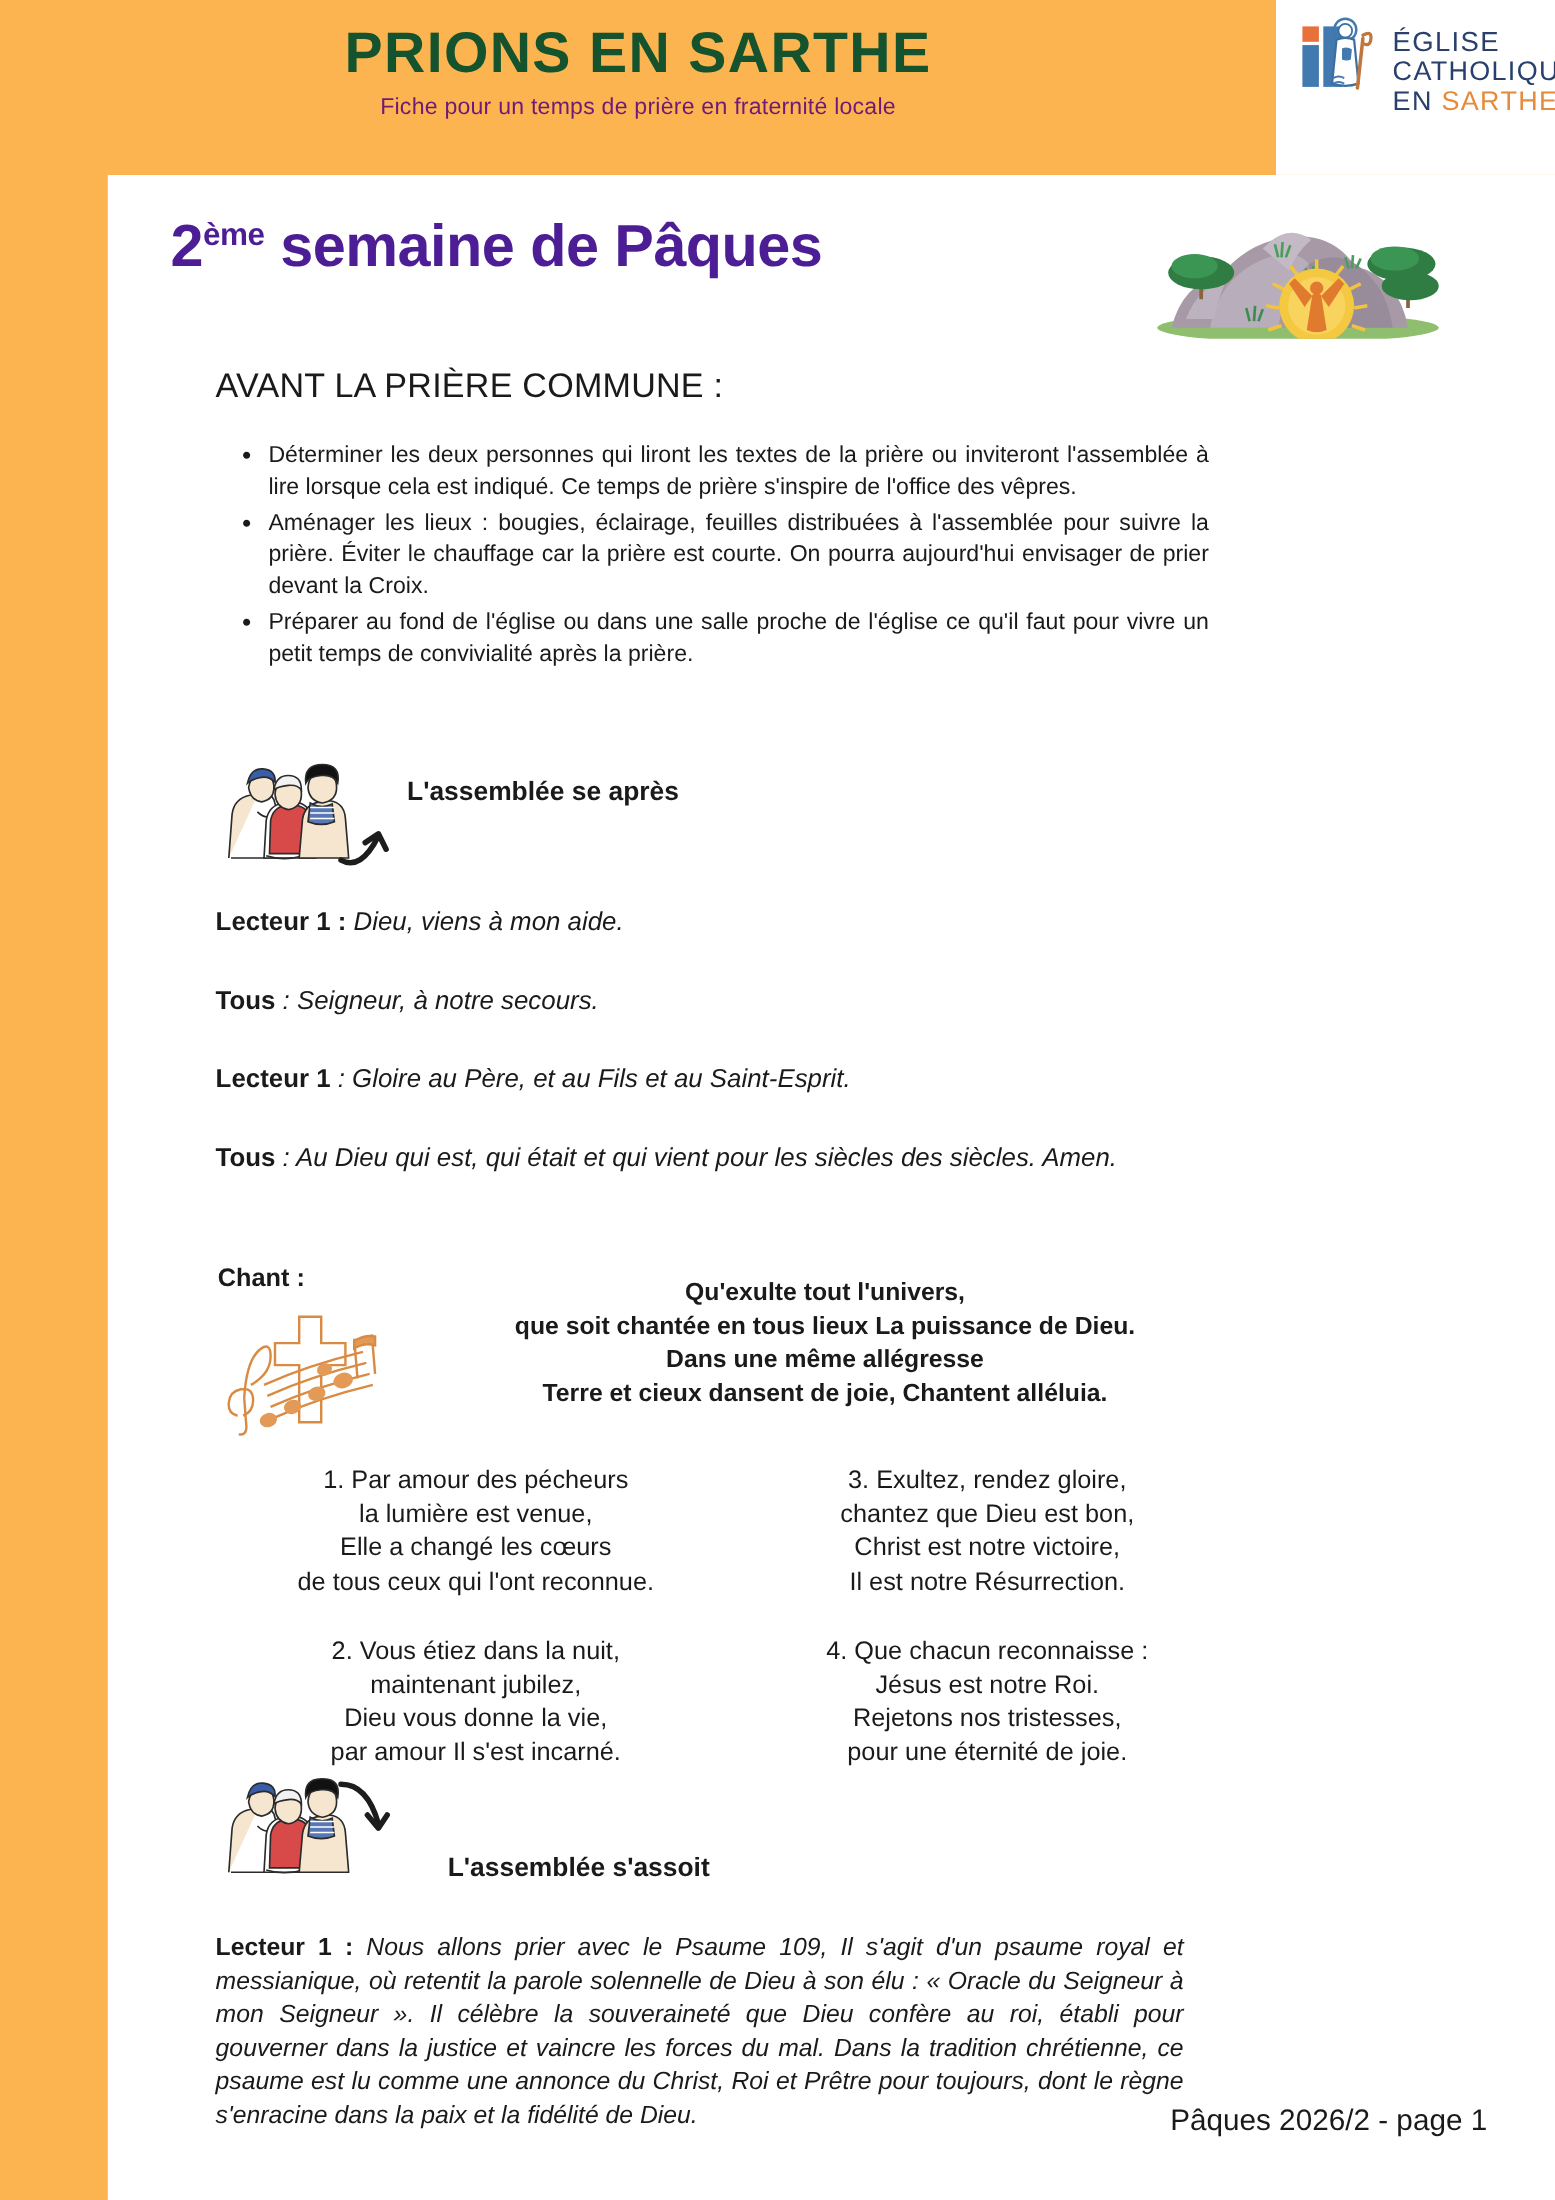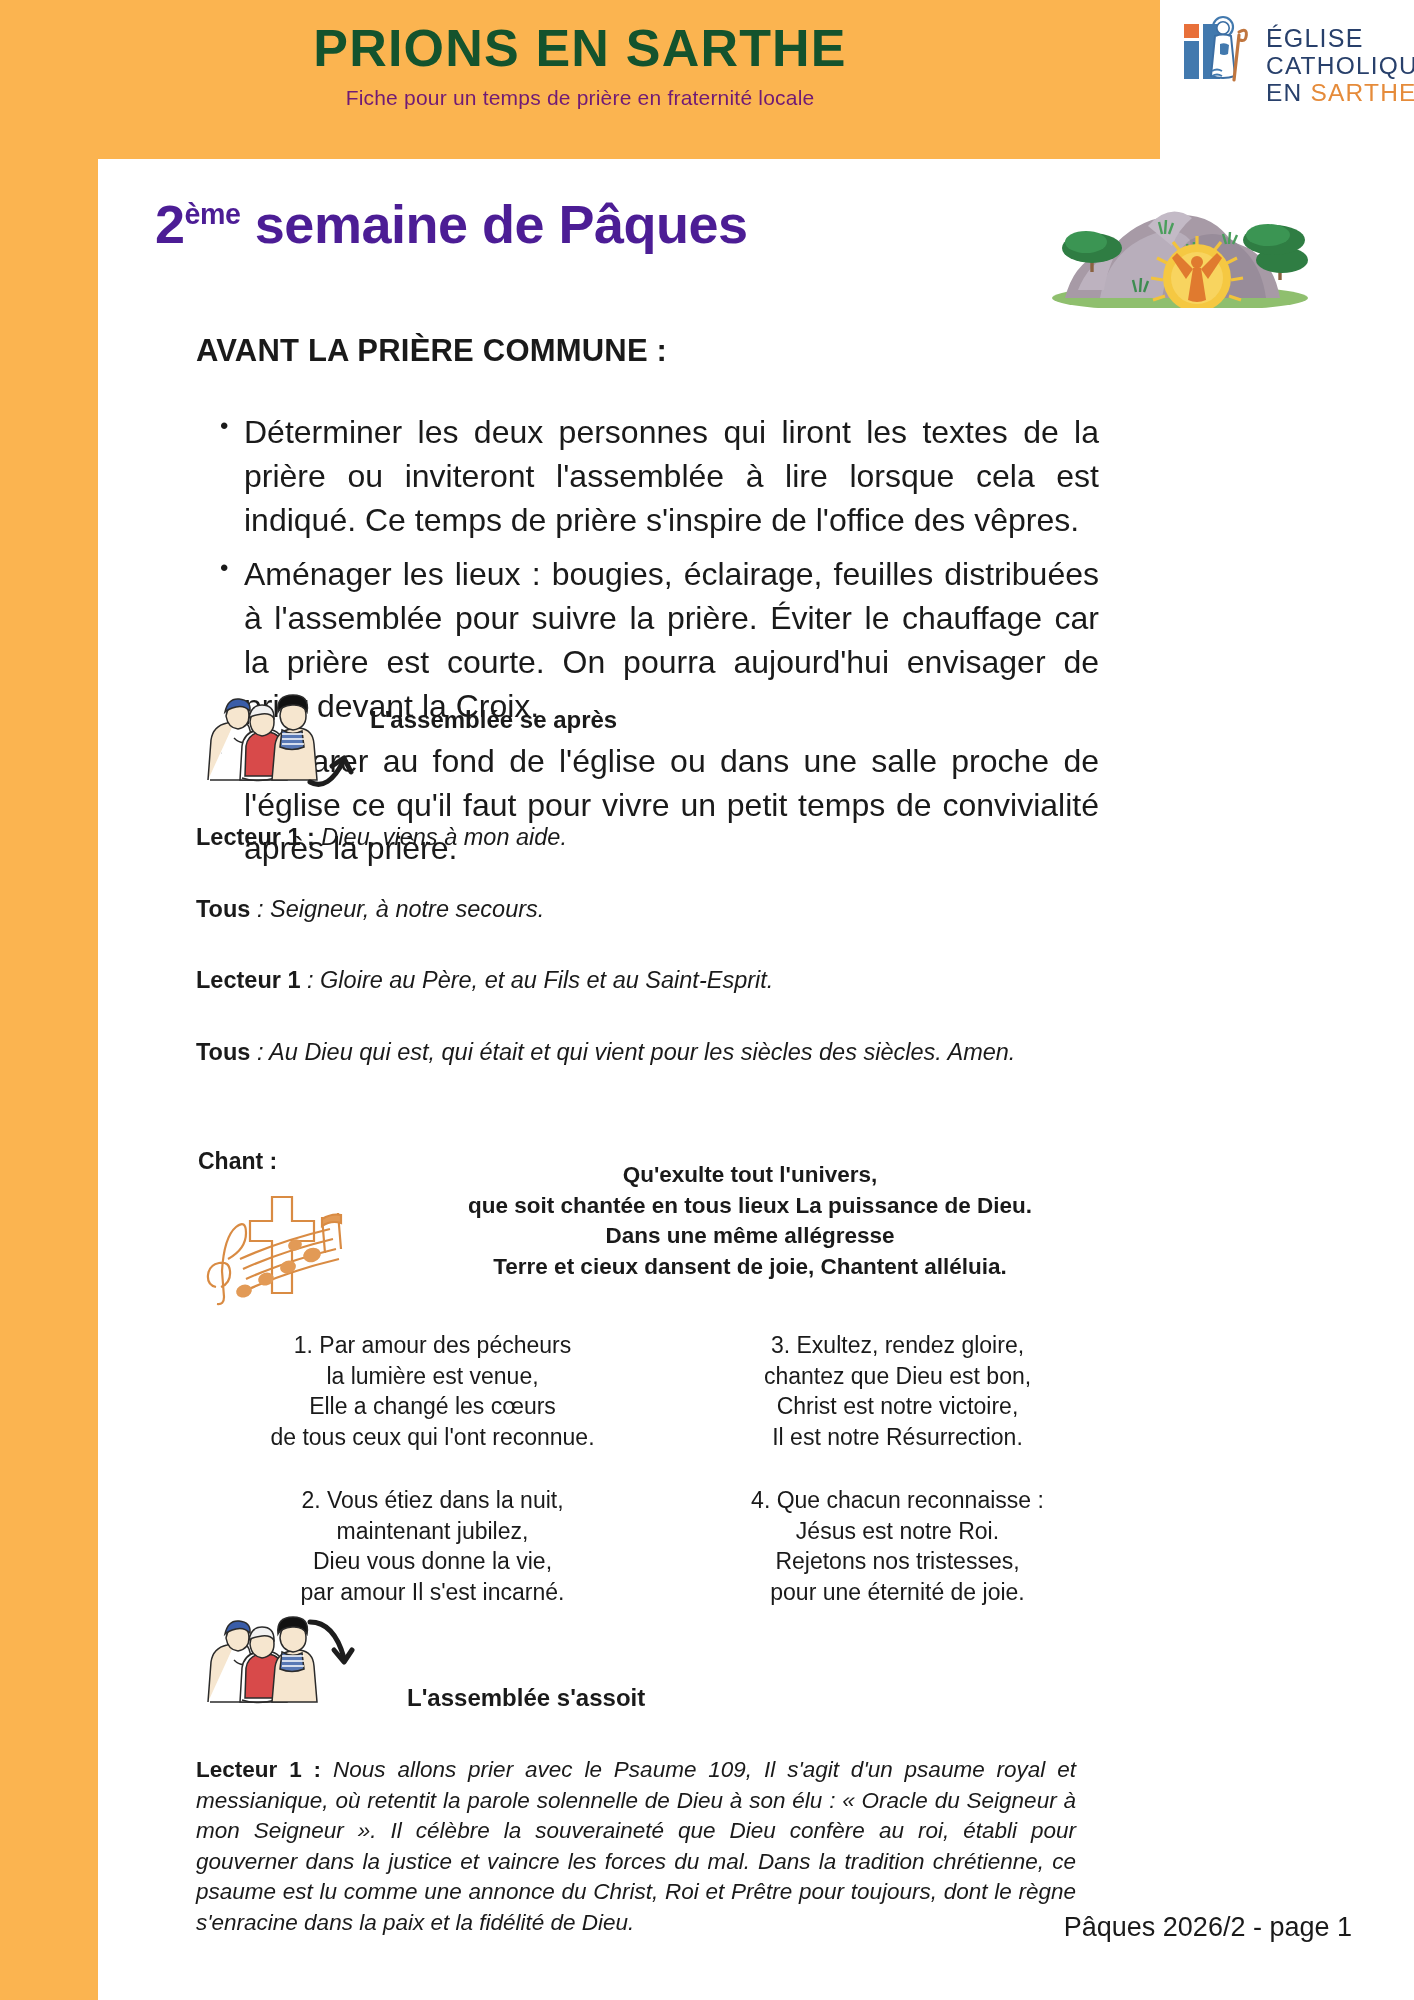--- a/index.html
+++ b/index.html
@@ -128,42 +128,41 @@
     width: 300px;
     height: 140px;
   }
 
   
   .section-head {
     position: absolute;
     left: 196px;
     top: 333px;
     font-size: 31px;
-    font-weight: bold;
+    font-weight: normal;
     letter-spacing: 0.2px;
   }
 
   
   .bullets {
     position: absolute;
     left: 214px;
     top: 400px;
     width: 855px;
     margin: 0;
     padding: 0 0 0 30px;
     list-style: none;
   }
   .bullets li {
     position: relative;
-    font-size: 32px;
+    font-size: 21px;
     line-height: 1.37;
     margin-bottom: 4px;
     text-align: justify;
     text-align-last: left;
-    margin-top: 11px;
   }
   .bullets li::before {
     content: "•";
     position: absolute;
     left: -24px;
     top: -1px;
     font-size: 24px;
   }
 
   

